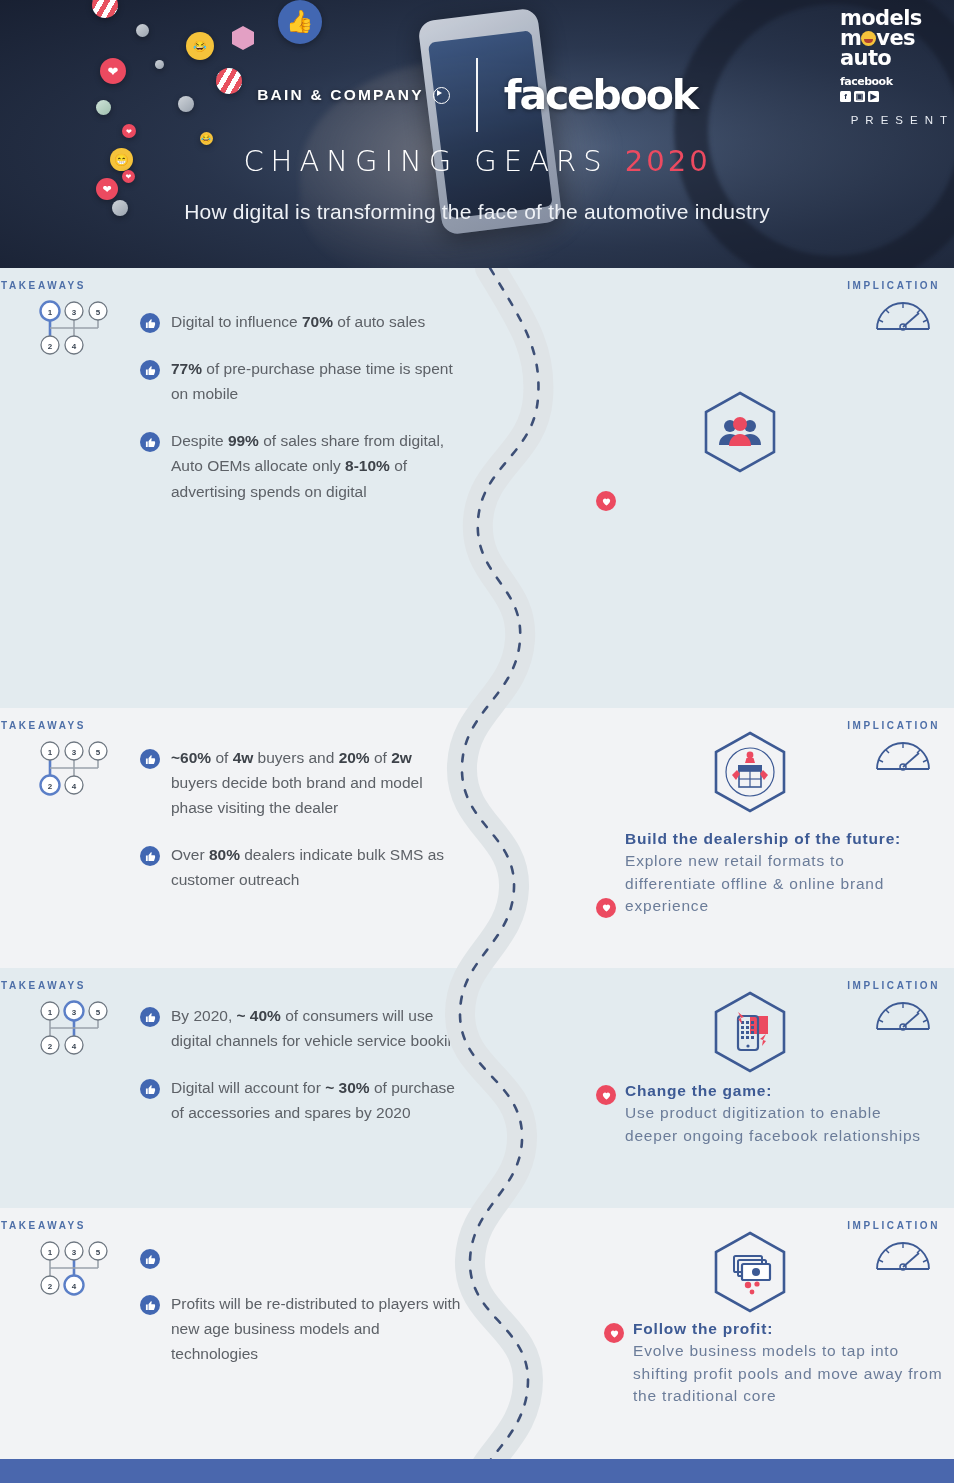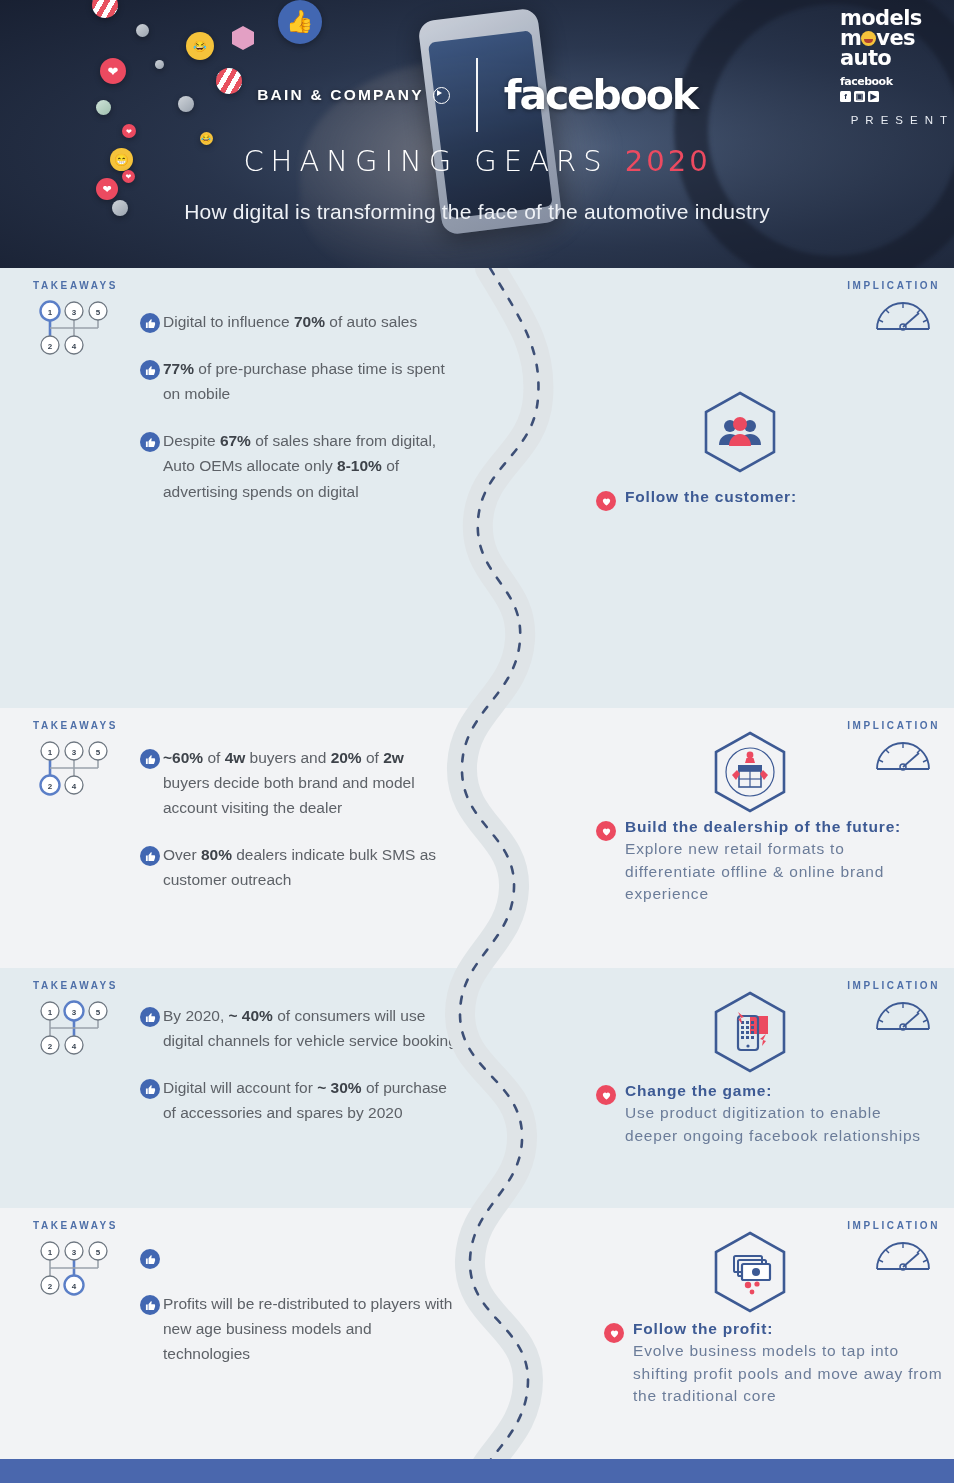--- a/index.html
+++ b/index.html
@@ -120,26 +120,26 @@
   
   .section{ position:relative; width:954px; }
   .sec-a{ background:#e3ebef; }
   .sec-b{ background:#f2f3f5; }
 
   .col-left{ position:absolute; left:0; top:0; width:470px; }
   .col-right{ position:absolute; left:560px; top:0; width:394px; }
 
   .tw-label{
     color:#4e6fa8; font-size:10px; letter-spacing:2.6px; font-weight:700;
-    margin-left:33px; padding-top:12px;
+    margin-left:1px; padding-top:12px;
   }
   .gearbox{ margin-left:34px; margin-top:6px; }
 
   .bullets{ margin-left:140px; padding-top:4px; }
-  .bullet{ display:flex; gap:3px; margin-bottom:22px; align-items:flex-start; }
+  .bullet{ display:flex; gap:11px; margin-bottom:22px; align-items:flex-start; }
   .thumb{
     flex:0 0 auto; width:20px;height:20px;border-radius:50%;
     background:#4267b2; margin-top:4px;
     display:flex; align-items:center; justify-content:center;
   }
   .thumb svg{ width:11px;height:11px;fill:#fff; }
   .btxt{ font-size:15.5px; line-height:1.62; color:#5d6167; max-width:290px; }
   .btxt b{ color:#3e434a; font-weight:700; }
 
   .imp-label{
@@ -269,21 +269,21 @@
               </svg>
             </span>
           <div class="btxt"><b>77%</b><span> of pre-purchase phase time is spent on mobile</span></div>
         </div>
         <div class="bullet">
           <span class="thumb">
               <svg viewBox="0 0 24 24">
                 <path d="M2 10h4v12H2zM22 11c0-1.1-.9-2-2-2h-6.3l.9-4.5c.1-.5 0-1-.3-1.4l-1-1L7.6 9v13H18c.9 0 1.6-.6 1.9-1.4l2-6c0-.2.1-.4.1-.6v-3z"></path>
               </svg>
             </span>
-          <div class="btxt"><span>Despite </span><b>67%</b><span> of sales share from digital, Auto OEMs allocate only </span><b>8-10%</b><span> of advertising spends on digital</span></div>
+          <div class="btxt"><span>Despite </span><b>99%</b><span> of sales share from digital, Auto OEMs allocate only </span><b>8-10%</b><span> of advertising spends on digital</span></div>
         </div>
       </div>
     </div>
 
     <div class="col-right">
       <div class="imp-label">IMPLICATION</div>
       <svg class="gauge" width="58" height="36" viewBox="0 0 58 36">
         <path d="M3 33 A26 26 0 0 1 55 33" fill="none" stroke="#3d5a94" stroke-width="1.8"></path>
         <line x1="3" y1="33" x2="55" y2="33" stroke="#3d5a94" stroke-width="1.8"></line>
         <line x1="5" y1="24" x2="9" y2="26" stroke="#3d5a94" stroke-width="1.4"></line>
@@ -307,21 +307,20 @@
         </svg>
       </div>
 
       <div class="imp-body" style="left:36px;top:218px;">
         <span class="heart">
             <svg viewBox="0 0 24 24">
               <path d="M12 21s-8-5.3-8-11a4.6 4.6 0 018-3 4.6 4.6 0 018 3c0 5.7-8 11-8 11z"></path>
             </svg>
           </span>
         <div class="imp-txt">
-          <span class="hd">Follow the customer:</span>
         </div>
       </div>
     </div>
   </div>
 
   <div class="section sec-b" style="height:260px;">
     <div class="col-left">
       <div class="tw-label">TAKEAWAYS</div>
       <div class="gearbox">
         <svg width="80" height="62" viewBox="0 0 80 62">
@@ -341,21 +340,21 @@
           <text x="40" y="51.5" font-size="8" font-weight="700" text-anchor="middle" fill="#3b4654" font-family="Liberation Sans, sans-serif">4</text>
         </svg>
       </div>
       <div class="bullets" style="margin-top:-62px;">
         <div class="bullet">
           <span class="thumb">
               <svg viewBox="0 0 24 24">
                 <path d="M2 10h4v12H2zM22 11c0-1.1-.9-2-2-2h-6.3l.9-4.5c.1-.5 0-1-.3-1.4l-1-1L7.6 9v13H18c.9 0 1.6-.6 1.9-1.4l2-6c0-.2.1-.4.1-.6v-3z"></path>
               </svg>
             </span>
-          <div class="btxt"><b>~60%</b><span> of </span><b>4w</b><span> buyers and </span><b>20%</b><span> of </span><b>2w</b><span> buyers decide both brand and model account visiting the dealer</span></div>
+          <div class="btxt"><b>~60%</b><span> of </span><b>4w</b><span> buyers and </span><b>20%</b><span> of </span><b>2w</b><span> buyers decide both brand and model phase visiting the dealer</span></div>
         </div>
         <div class="bullet">
           <span class="thumb">
               <svg viewBox="0 0 24 24">
                 <path d="M2 10h4v12H2zM22 11c0-1.1-.9-2-2-2h-6.3l.9-4.5c.1-.5 0-1-.3-1.4l-1-1L7.6 9v13H18c.9 0 1.6-.6 1.9-1.4l2-6c0-.2.1-.4.1-.6v-3z"></path>
               </svg>
             </span>
           <div class="btxt"><span>Over </span><b>80%</b><span> dealers indicate bulk SMS as customer outreach</span></div>
         </div>
       </div>
@@ -383,21 +382,21 @@
           <rect x="27" y="41" width="22" height="16" fill="none" stroke="#3d5a94" stroke-width="1.6"></rect>
           <line x1="38" y1="41" x2="38" y2="57" stroke="#3d5a94" stroke-width="1.2"></line>
           <line x1="27" y1="49" x2="49" y2="49" stroke="#3d5a94" stroke-width="1.2"></line>
           <circle cx="38" cy="25" r="3.4" fill="#ec4a60"></circle>
           <path d="M33 33h10l-1.5-5h-7z" fill="#ec4a60"></path>
           <path d="M20 45l5-5 3 4-4 6z" fill="#ec4a60"></path>
           <path d="M56 45l-5-5-3 4 4 6z" fill="#ec4a60"></path>
         </svg>
       </div>
 
-      <div class="imp-body" style="left:36px;top:108px;">
+      <div class="imp-body" style="left:36px;top:120px;align-items:flex-end;">
         <span class="heart">
             <svg viewBox="0 0 24 24">
               <path d="M12 21s-8-5.3-8-11a4.6 4.6 0 018-3 4.6 4.6 0 018 3c0 5.7-8 11-8 11z"></path>
             </svg>
           </span>
         <div class="imp-txt" style="max-width:288px;">
           <span class="hd">Build the dealership of the future:</span>
           <span>Explore new retail formats to differentiate offline &amp; online brand experience</span>
         </div>
       </div>

